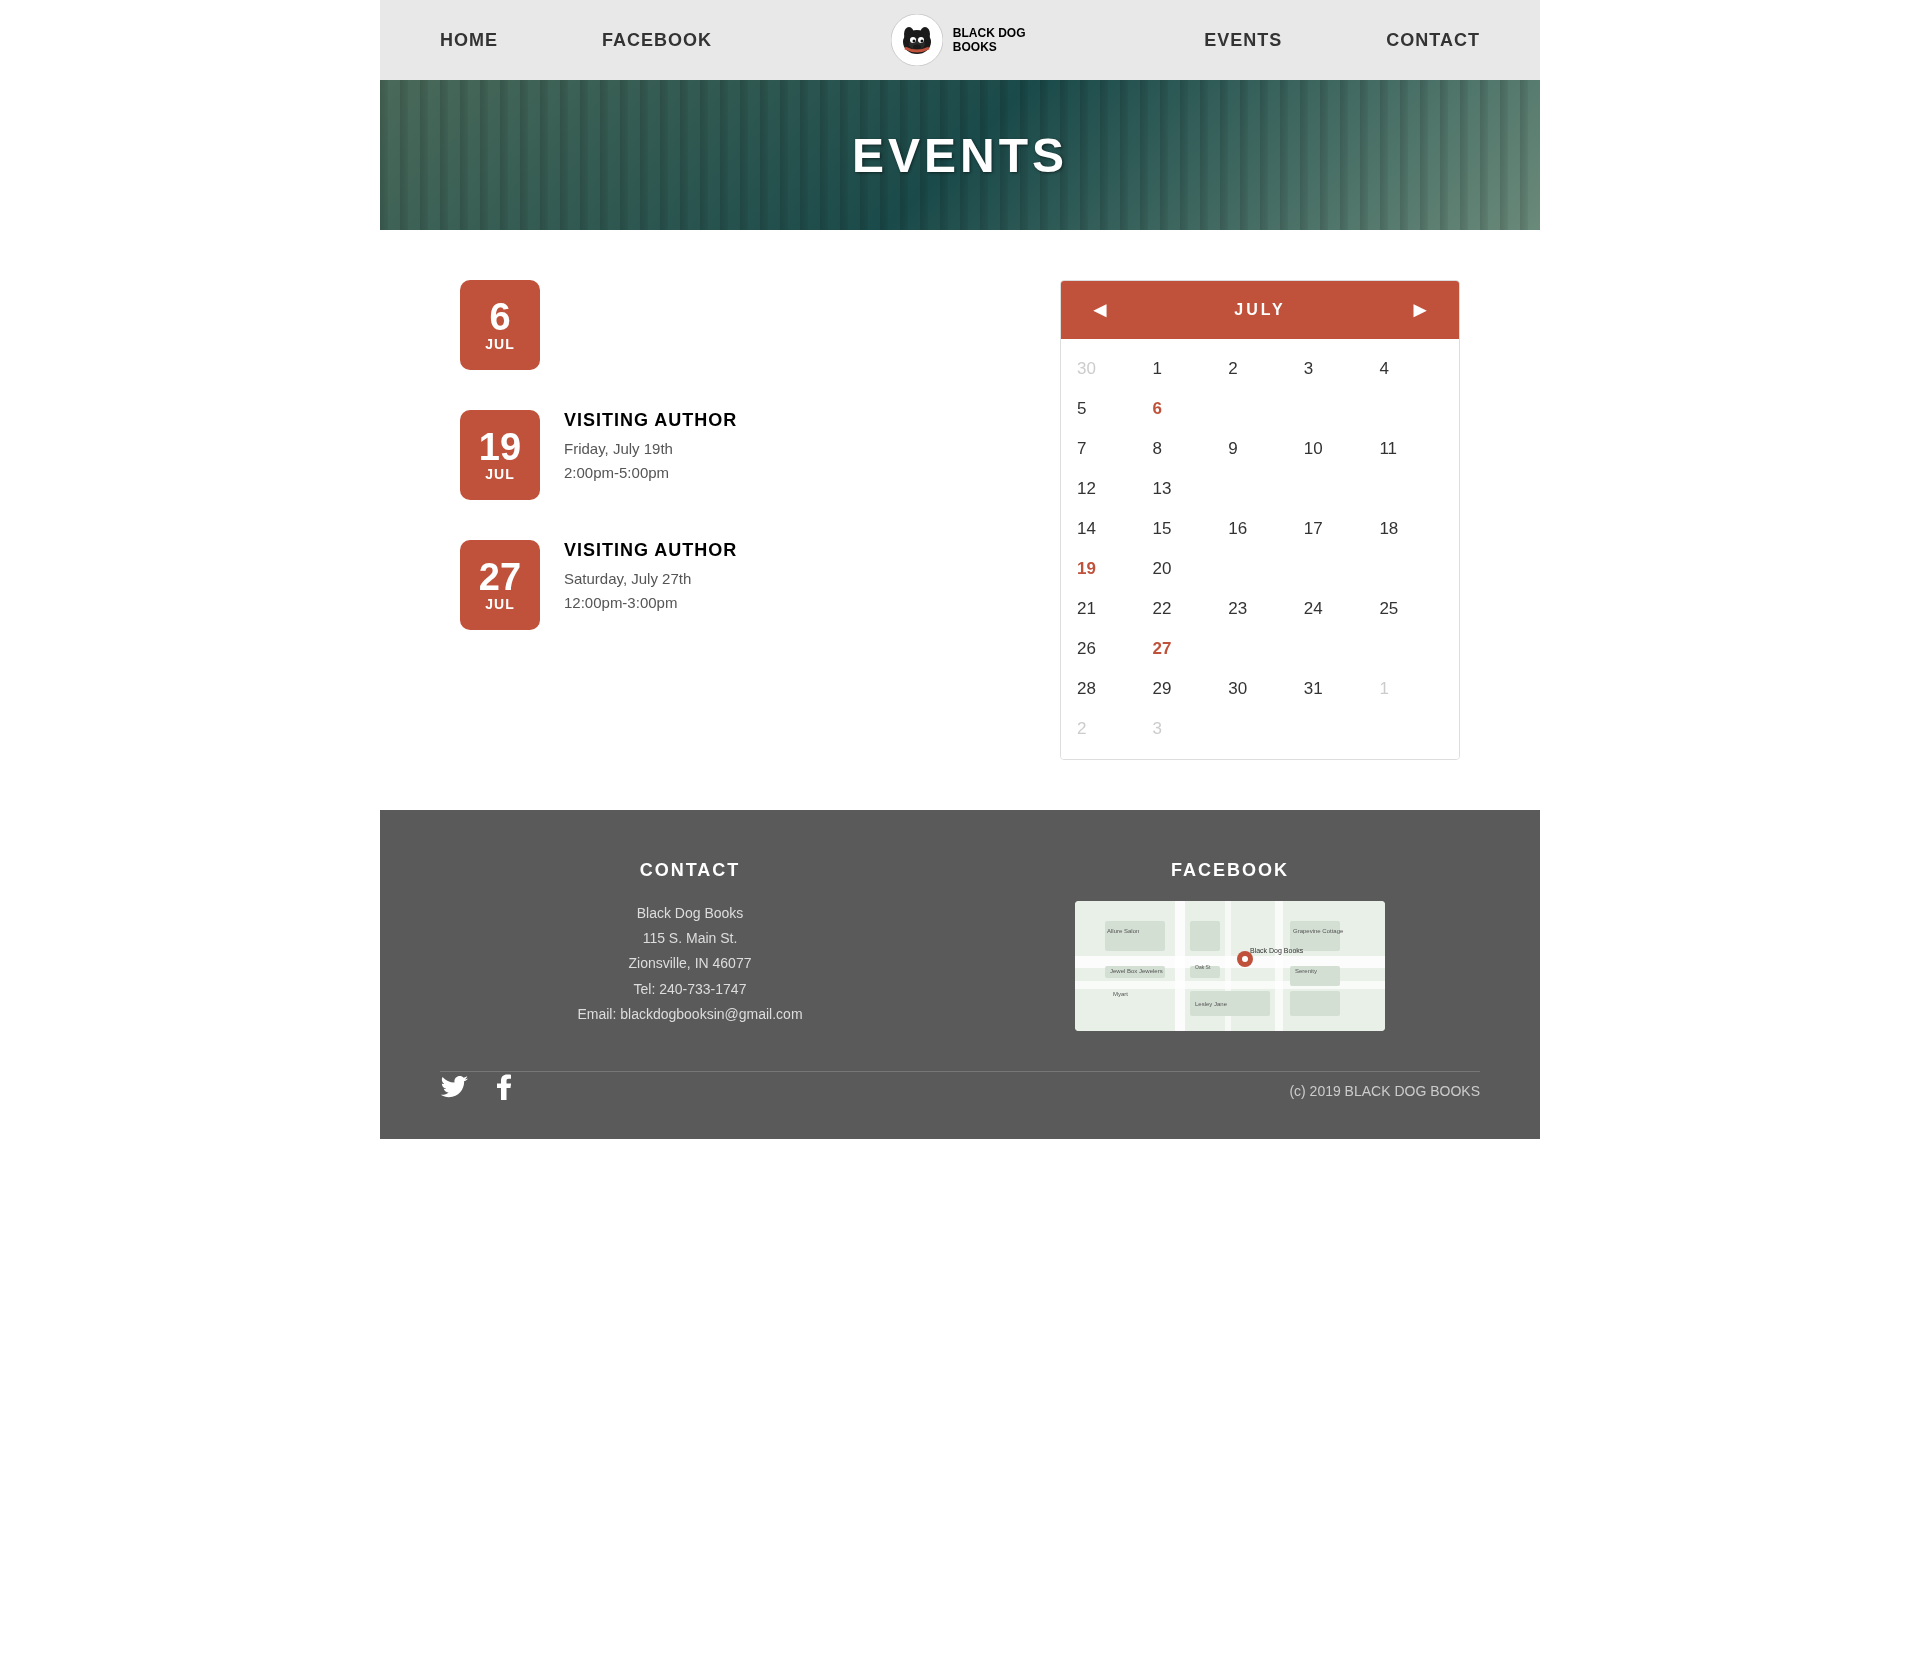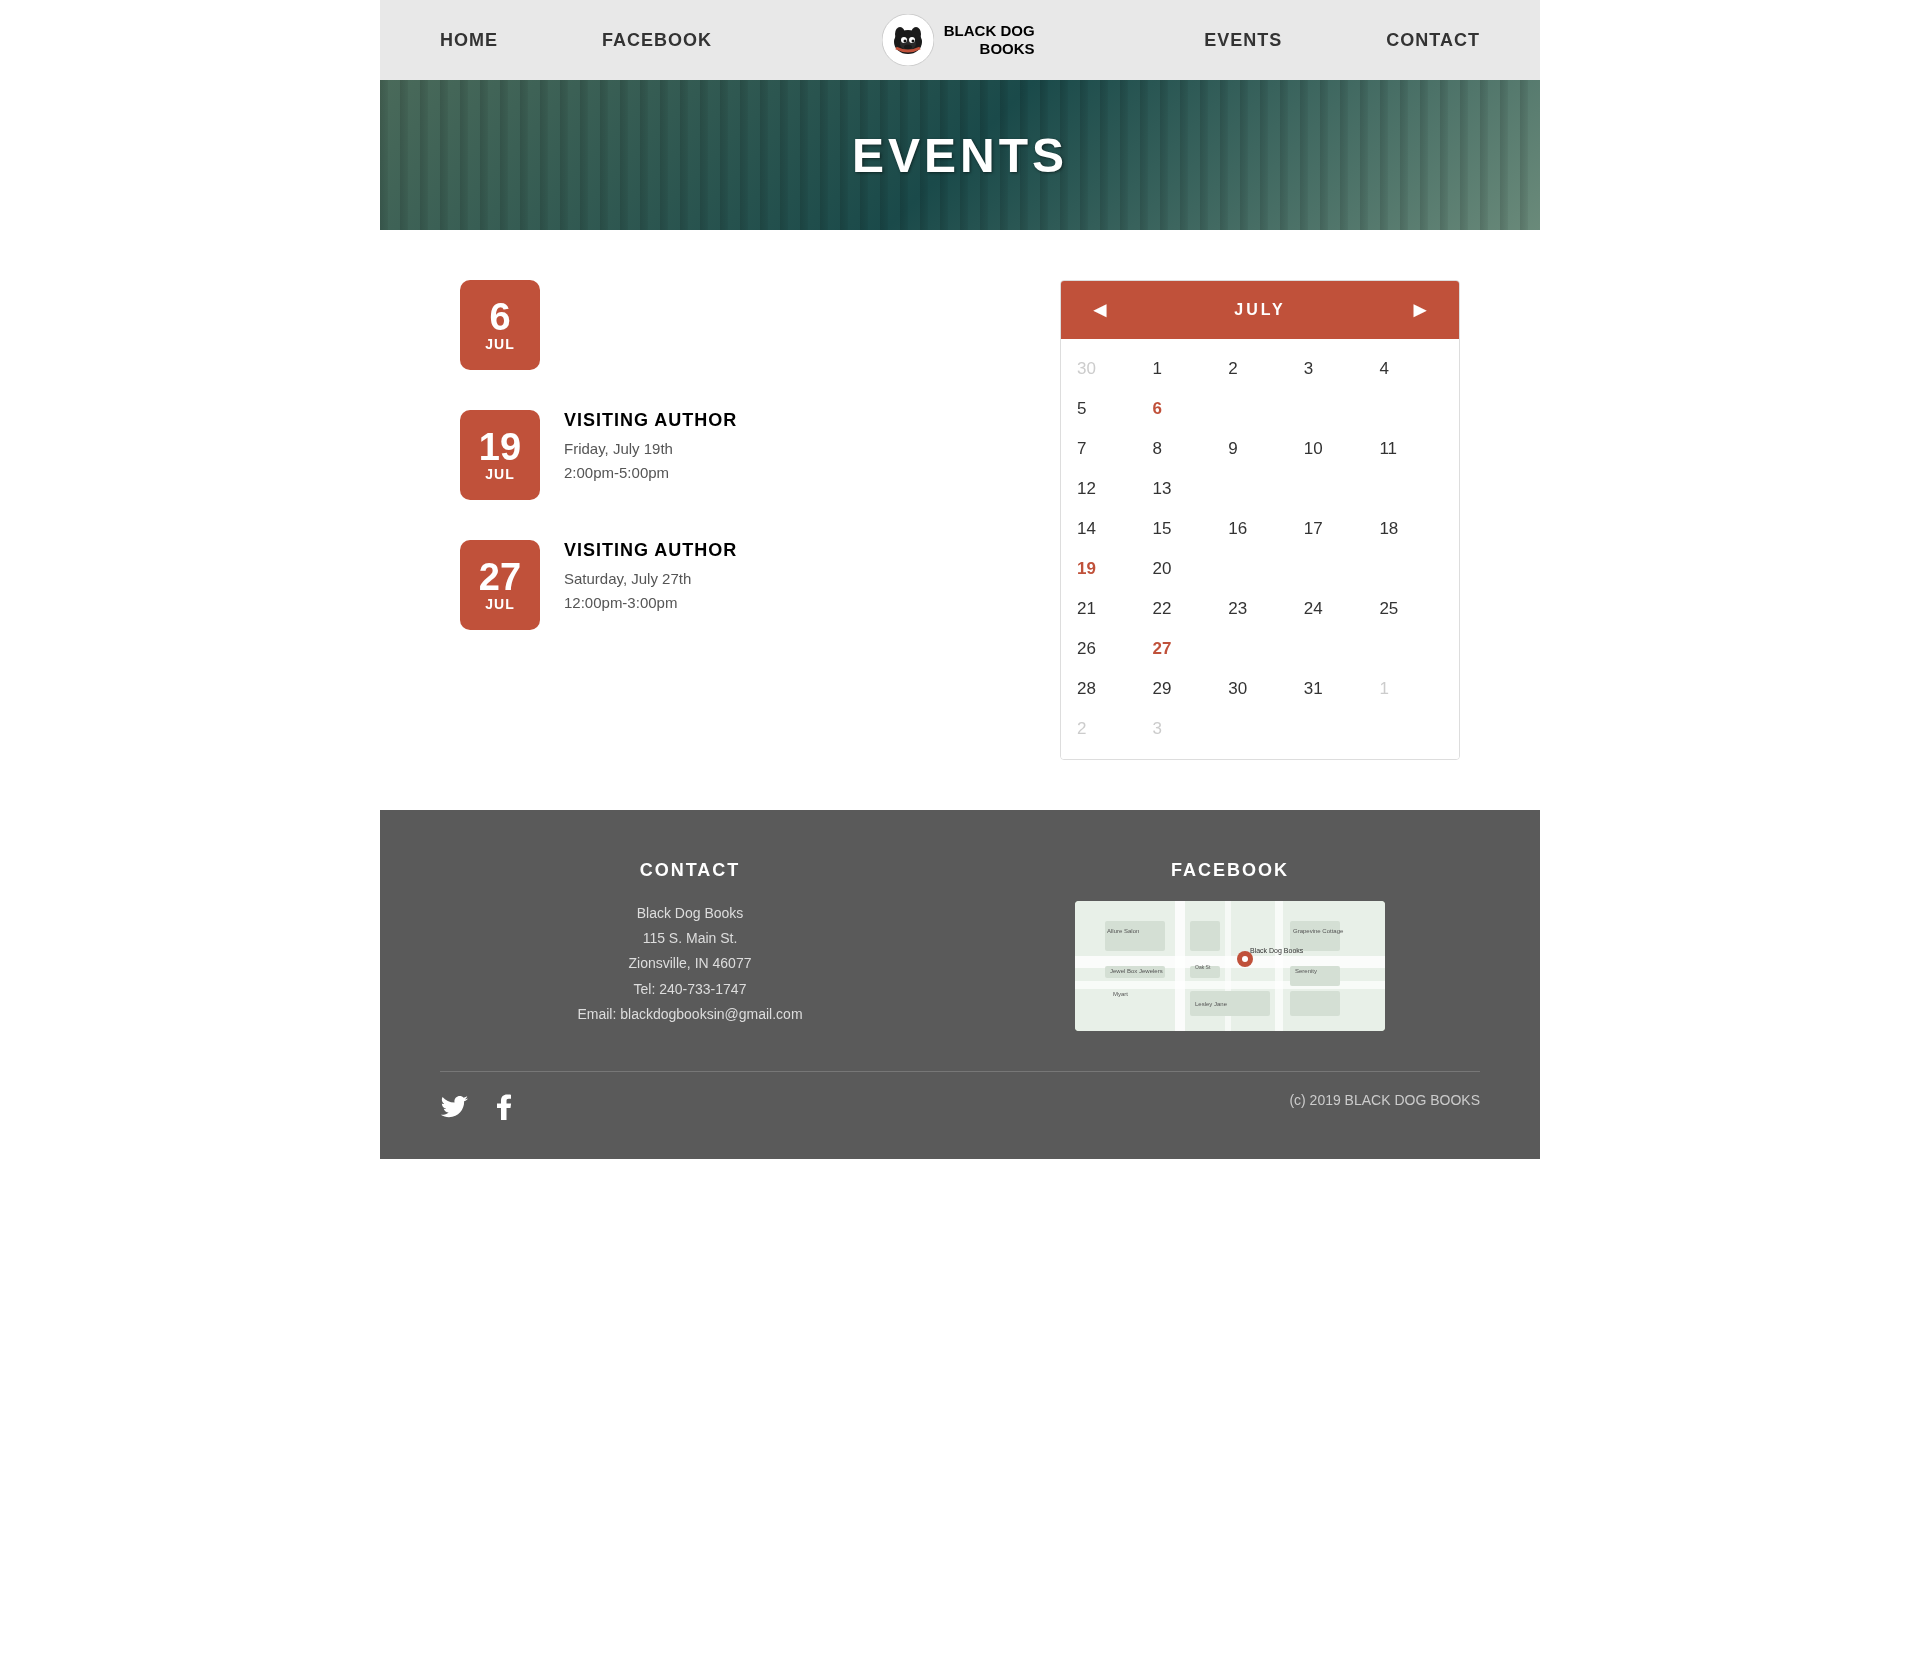--- a/index.html
+++ b/index.html
@@ -30,23 +30,23 @@
       display: flex;
       align-items: center;
       gap: 10px;
     }
     .logo-icon {
       width: 52px;
       height: 52px;
     }
     .logo-text {
       font-weight: bold;
-      font-size: 15px;
+      font-size: 12px;
       line-height: 1.2;
-      text-align: right;
+      text-align: left;
     }
 
     
     .hero {
       position: relative;
       height: 150px;
       background: linear-gradient(135deg, #5a7a6a 0%, #2a5a5a 40%, #1a4a4a 60%, #7a9a7a 100%);
       display: flex;
       align-items: center;
       justify-content: center;
@@ -215,23 +215,23 @@
       margin: 0 auto;
       position: relative;
       overflow: hidden;
     }
     .map-placeholder svg {
       width: 100%;
       height: 100%;
     }
     .footer-bottom {
       border-top: 1px solid #777;
-      padding-top: 20px;
       display: flex;
       justify-content: space-between;
+      align-items: center;
     }
     .social-icons {
       display: flex;
       gap: 20px;
     }
     .social-icon {
       color: #fff;
       font-size: 28px;
       cursor: pointer;
     }

